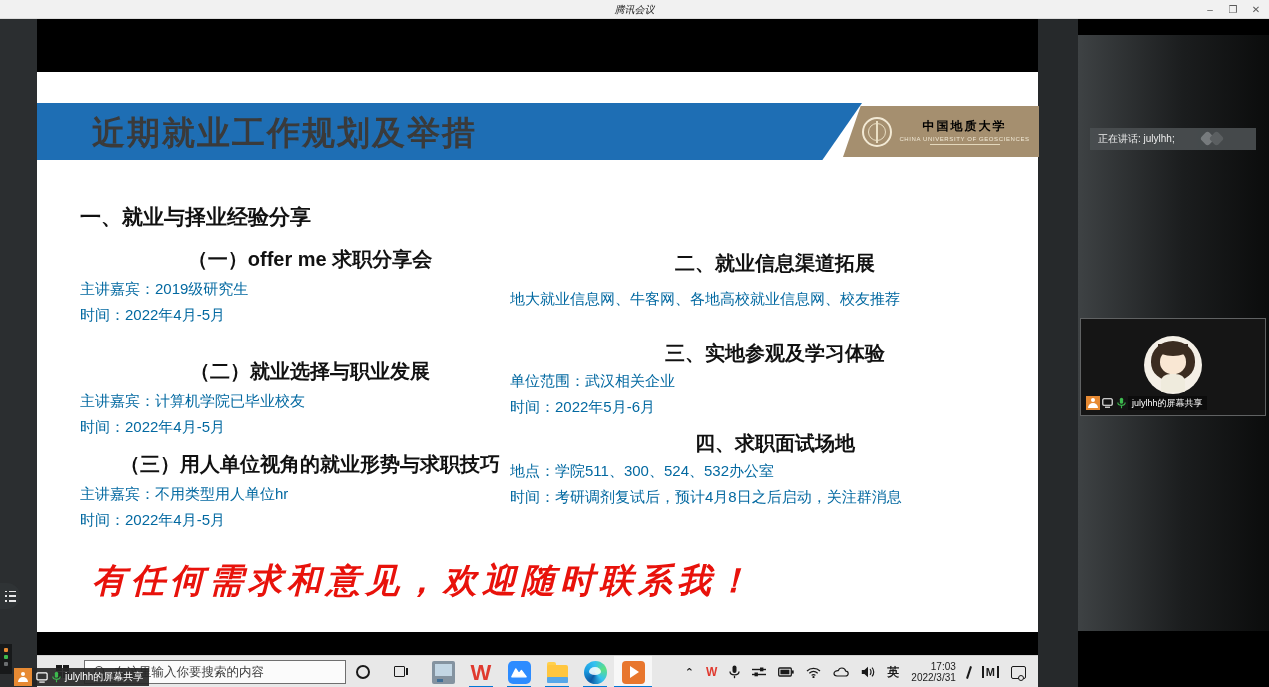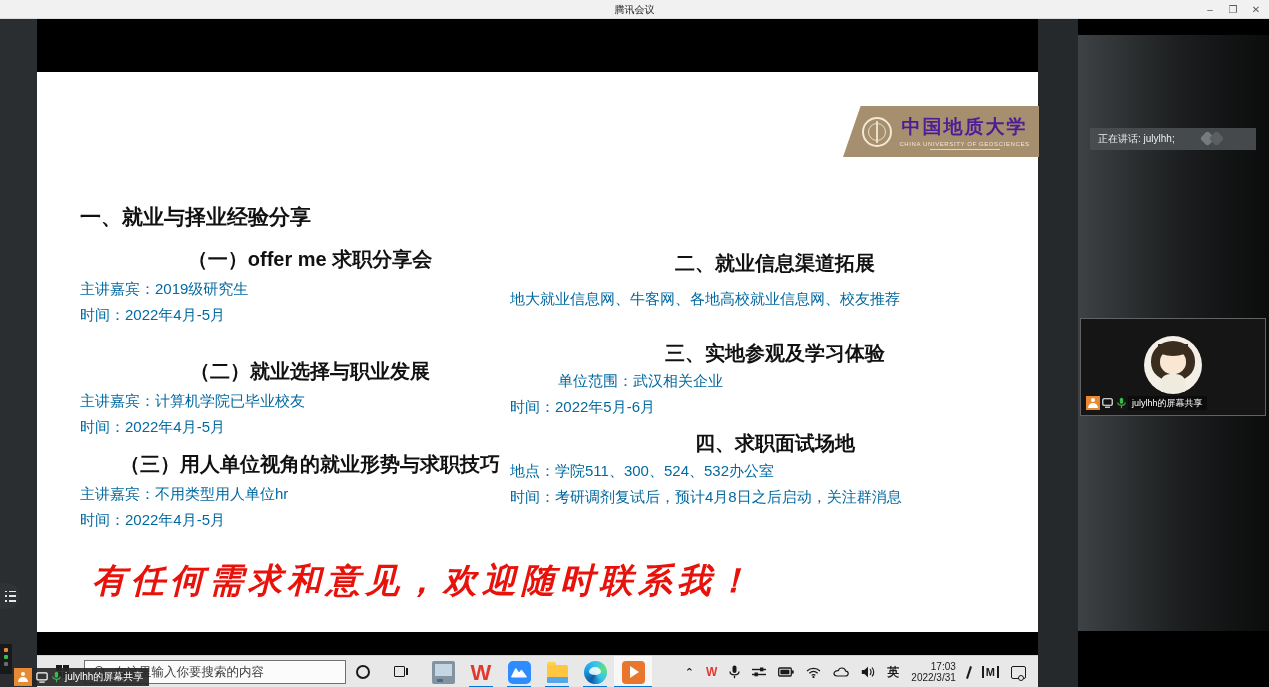--- a/index.html
+++ b/index.html
@@ -2,21 +2,21 @@
 <html><head>
 <meta charset="utf-8">
 <style>
   * { margin:0; padding:0; box-sizing:border-box; }
   html,body { width:1269px; height:687px; overflow:hidden; }
   body { font-family:"Liberation Sans","DejaVu Sans",sans-serif; }
   #root { position:relative; width:1269px; height:687px; background:#000; }
 
   
   .titlebar { position:absolute; left:0; top:0; width:1269px; height:19px;
-    background:#F1F1F1; border-bottom:1px solid #DCDCDC; z-index:50; }
+    background:#F1F1F1; border-bottom:1px solid #DCDCDC; z-index:50;font-style:italic; }
   .titlebar .wtitle { position:absolute; left:0; right:0; top:3px; text-align:center;
     font-size:10px; color:#2b2b2b; }
   .wctrls { position:absolute; right:6px; top:0; height:19px; display:flex; gap:9px; align-items:center; }
   .wctrls span { font-size:10px; color:#5a5a5a; width:14px; text-align:center; cursor:default; }
 
   
   .band-left  { position:absolute; left:0; top:19px; width:37px; height:668px; background:#2B2E30; }
   .band-right { position:absolute; left:1038px; top:19px; width:40px; height:668px; background:#26292B; }
   .sidebar { position:absolute; left:1078px; top:35px; width:191px; height:596px;
     background:linear-gradient(to right,#3E4244 0%,#1B1D1E 55%,#0B0C0C 100%); }
@@ -33,21 +33,21 @@
   .plaque { position:absolute; left:843px; top:106px; width:196px; height:51px;
     background:#A58F6F; clip-path:polygon(9% 0,100% 0,100% 100%,0 100%);
     display:flex; align-items:center; justify-content:center; gap:7px; }
   .emblem { width:30px; height:30px; border:2px solid #F2E9D4; border-radius:50%;
     position:relative; flex:none; margin-left:10px; }
   .emblem:before { content:""; position:absolute; left:4px; top:4px; right:4px; bottom:4px;
     border:1px solid #EADFC4; border-radius:50%; }
   .emblem:after { content:""; position:absolute; left:12px; top:2px; width:2px; bottom:2px;
     background:#EADFC4; }
   .plaque-text { display:flex; flex-direction:column; align-items:center; }
-  .uni-zh { font-size:19px; font-weight:bold; color:#4c1d95; letter-spacing:2px;
+  .uni-zh { font-size:12px; font-weight:bold; color:#000000; letter-spacing:2px;
     font-family:"DejaVu Serif","Liberation Serif",serif; white-space:nowrap; }
   .uni-en { font-size:6px; color:#F0E8D5; letter-spacing:0.6px; margin-top:1px; white-space:nowrap; }
   .uni-div { width:70px; height:1px; background:#E4D8BC; margin-top:2px; }
 
   .heading1 { position:absolute; left:80px; top:203px; font-size:21px; font-weight:bold; color:#111; }
   .block { position:absolute; width:460px; }
   .block .btitle { font-size:20px; font-weight:bold; color:#111; line-height:26px;text-align:center; }
   .block .bline { font-size:15px; color:#0369a1; line-height:26px; }
   .col-right-block { width:530px; }
 
@@ -176,20 +176,23 @@
       <span>✕</span>
     </div>
   </div>
 
   <div class="band-left"></div>
   <div class="band-right"></div>
 
   <div class="shared"></div>
   <div class="slide"></div>
 
+  <div class="banner-blue">
+    <div class="slide-title">近期就业工作规划及举措</div>
+  </div>
 
   <div class="plaque">
     <div class="emblem"></div>
     <div class="plaque-text">
       <div class="uni-zh">中国地质大学</div>
       <div class="uni-en">CHINA UNIVERSITY OF GEOSCIENCES</div>
       <div class="uni-div"></div>
     </div>
   </div>
 
@@ -213,21 +216,21 @@
     <div class="bline">时间：2022年4月-5月</div>
   </div>
 
   <div class="block col-right-block" style="left:510px; top:250px;">
     <div class="btitle">二、就业信息渠道拓展</div>
     <div class="bline" style="margin-top:10px;">地大就业信息网、牛客网、各地高校就业信息网、校友推荐</div>
   </div>
 
   <div class="block col-right-block" style="left:510px; top:340px;">
     <div class="btitle">三、实地参观及学习体验</div>
-    <div class="bline" style="margin-top:2px;margin-left:48px;">单位范围：武汉相关企业</div>
+    <div class="bline" style="margin-top:2px;">单位范围：武汉相关企业</div>
     <div class="bline">时间：2022年5月-6月</div>
   </div>
 
   <div class="block col-right-block" style="left:510px; top:430px;">
     <div class="btitle">四、求职面试场地</div>
     <div class="bline" style="margin-top:2px;">地点：学院511、300、524、532办公室</div>
     <div class="bline">时间：考研调剂复试后，预计4月8日之后启动，关注群消息</div>
   </div>
 
   <div class="slogan">有任何需求和意见，欢迎随时联系我！</div>

